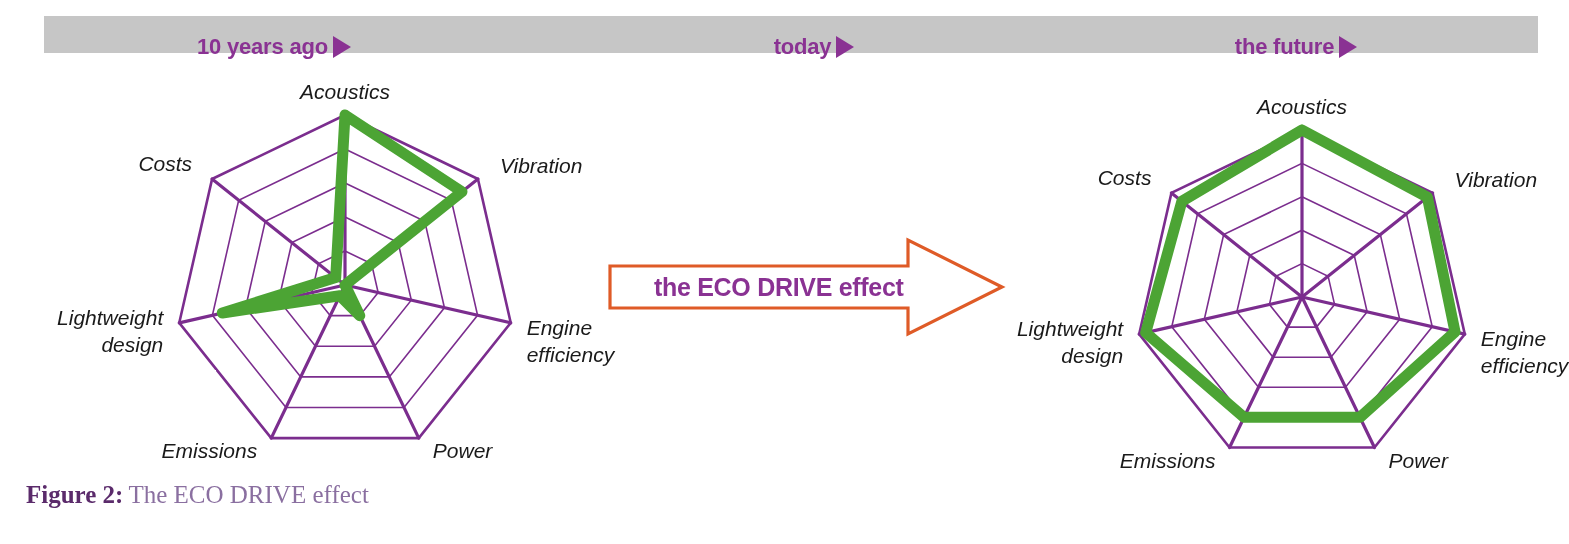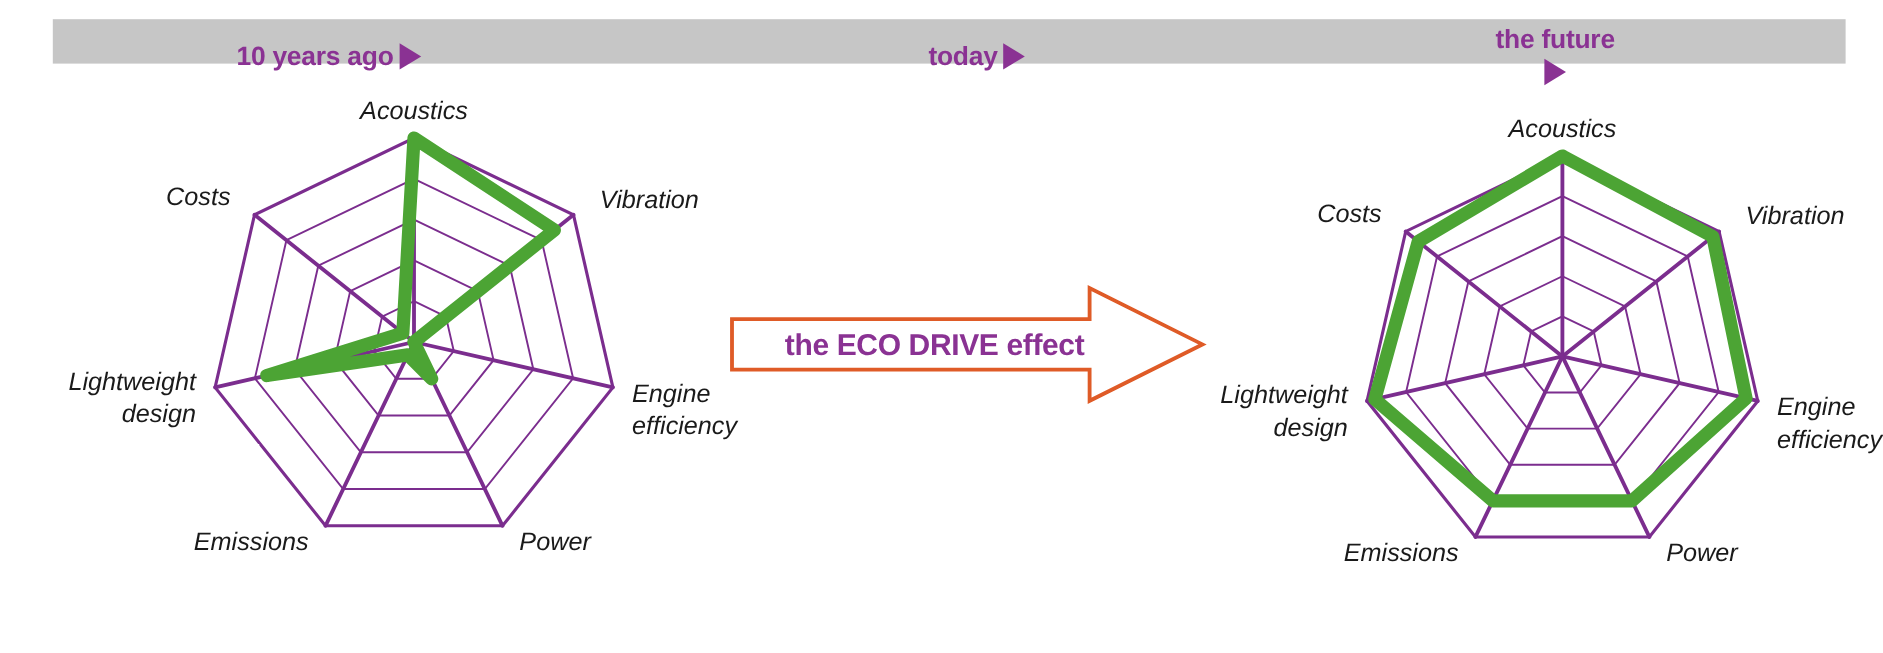--- a/index.html
+++ b/index.html
@@ -25,21 +25,21 @@
   .tl-item .lbl{line-height:1;}
   .tri{
     width:0;height:0;
     border-top:11px solid transparent;
     border-bottom:11px solid transparent;
     border-left:18px solid #8a3293;
     display:inline-block;
   }
   #tl-0{left:0px;width:460px;}
   #tl-1{left:560px;width:420px;justify-content:center;}
-  #tl-2{left:1010px;width:484px;flex-direction:column;}
+  #tl-2{left:1010px;width:484px;}
 
   
   .radar{position:absolute;}
   #radar-left{left:0px;top:60px;width:640px;height:420px;}
   #radar-right{left:960px;top:60px;width:609px;height:430px;}
   .radar svg{display:block;overflow:visible;}
   .axis-label{
     font-family:"Liberation Sans",sans-serif;
     font-style:italic;font-size:21px;fill:#1a1a1a;
   }
@@ -147,14 +147,17 @@
           <text x="494.6" y="126.9" text-anchor="start" class="axis-label"><tspan x="494.6" dy="0">Vibration</tspan></text>
           <text x="520.8" y="286.2" text-anchor="start" class="axis-label"><tspan x="520.8" dy="0">Engine</tspan><tspan x="520.8" dy="27">efficiency</tspan></text>
           <text x="428.5" y="407.5" text-anchor="start" class="axis-label"><tspan x="428.5" dy="0">Power</tspan></text>
           <text x="255.5" y="407.5" text-anchor="end" class="axis-label"><tspan x="255.5" dy="0">Emissions</tspan></text>
           <text x="163.2" y="276.2" text-anchor="end" class="axis-label"><tspan x="163.2" dy="0">Lightweight</tspan><tspan x="163.2" dy="27">design</tspan></text>
           <text x="191.4" y="124.9" text-anchor="end" class="axis-label"><tspan x="191.4" dy="0">Costs</tspan></text>
         </g>
     </svg>
   </div>
 
+  <div id="caption">
+    <span class="fig-num">Figure 2:</span><span class="fig-txt">The ECO DRIVE effect</span>
+  </div>
 
 </div>
 
 </body></html>

